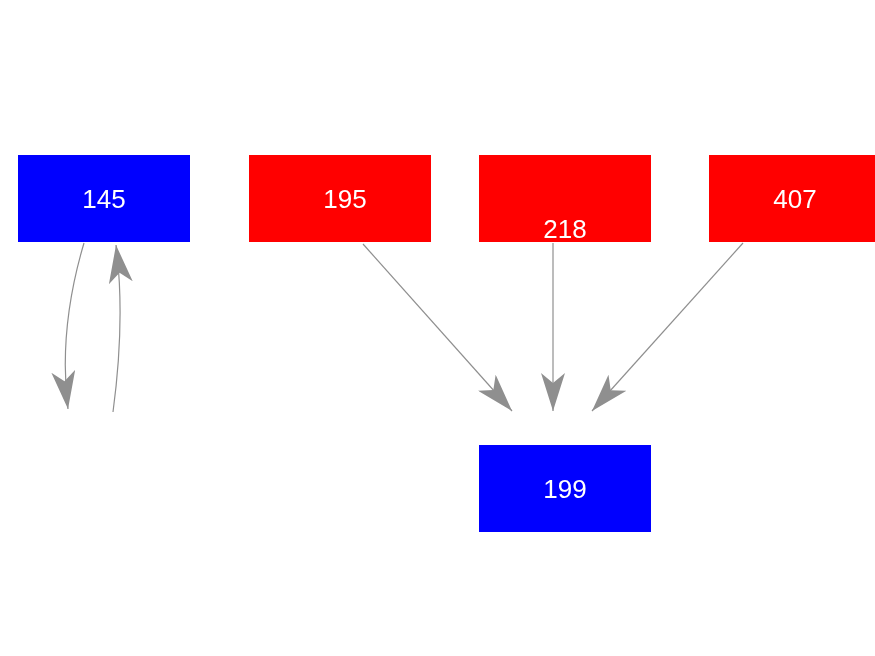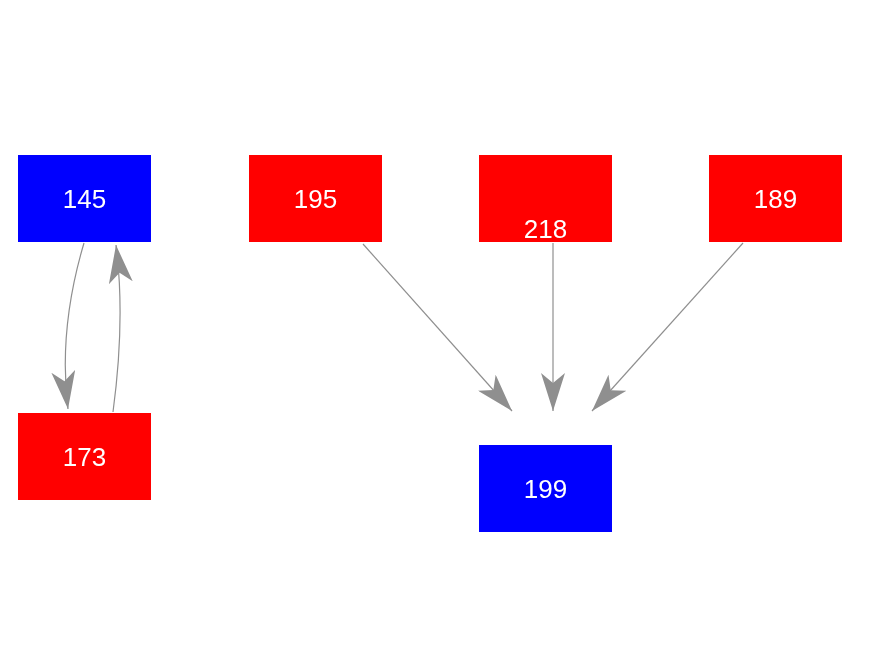--- a/index.html
+++ b/index.html
@@ -26,36 +26,36 @@
   .edge-shaft {
     stroke: #8f8f8f;
     stroke-width: 1.2;
     fill: none;
   }
   .dart {
     fill: #8f8f8f;
   }
   .node {
     position: absolute;
-    width: 133px;
+    width: 172px;
     height: 87px;
     display: flex;
     align-items: center;
     justify-content: center;
     color: #ffffff;
     font-size: 26px;
     line-height: 1;
     user-select: none;
     cursor: pointer;
   }
   .node-blue { background: #0000ff; }
   .node-red  { background: #ff0000; }
   .pos-145 { left: 18px;  top: 155px; }
   .pos-173 { left: 18px;  top: 413px; }
-  .pos-195 { left: 249px; top: 155px; }
+  .pos-195 { left: 249px; top: 155px; padding-left: 10px; }
   .pos-218 { left: 479px; top: 155px; align-items: flex-end; }
   .pos-221 { left: 709px; top: 155px; }
   .pos-199 { left: 479px; top: 413px; margin-top: 32px; }
 </style>
 </head>
 <body>
 
 <div id="app">
 
   <svg id="edges-layer" viewBox="0 0 875 656" xmlns="http://www.w3.org/2000/svg">
@@ -73,33 +73,30 @@
 
     <path class="edge-shaft" marker-end="url(#dart)" d="M 553 243 L 553 411"></path>
 
     <path class="edge-shaft" marker-end="url(#dart)" d="M 743 243 L 592 411"></path>
   </svg>
 
   <div class="node node-blue pos-145">
     <span>145</span>
   </div>
 
-  <div class="node node-red pos-173">
-    <span>173</span>
-  </div>
 
   <div class="node node-red pos-195">
     <span>195</span>
   </div>
 
   <div class="node node-red pos-218">
     <span>218</span>
   </div>
 
   <div class="node node-red pos-221">
-    <span>189</span>
+    <span>407</span>
   </div>
 
   <div class="node node-blue pos-199">
     <span>199</span>
   </div>
 
 </div>
 
 </body></html>

